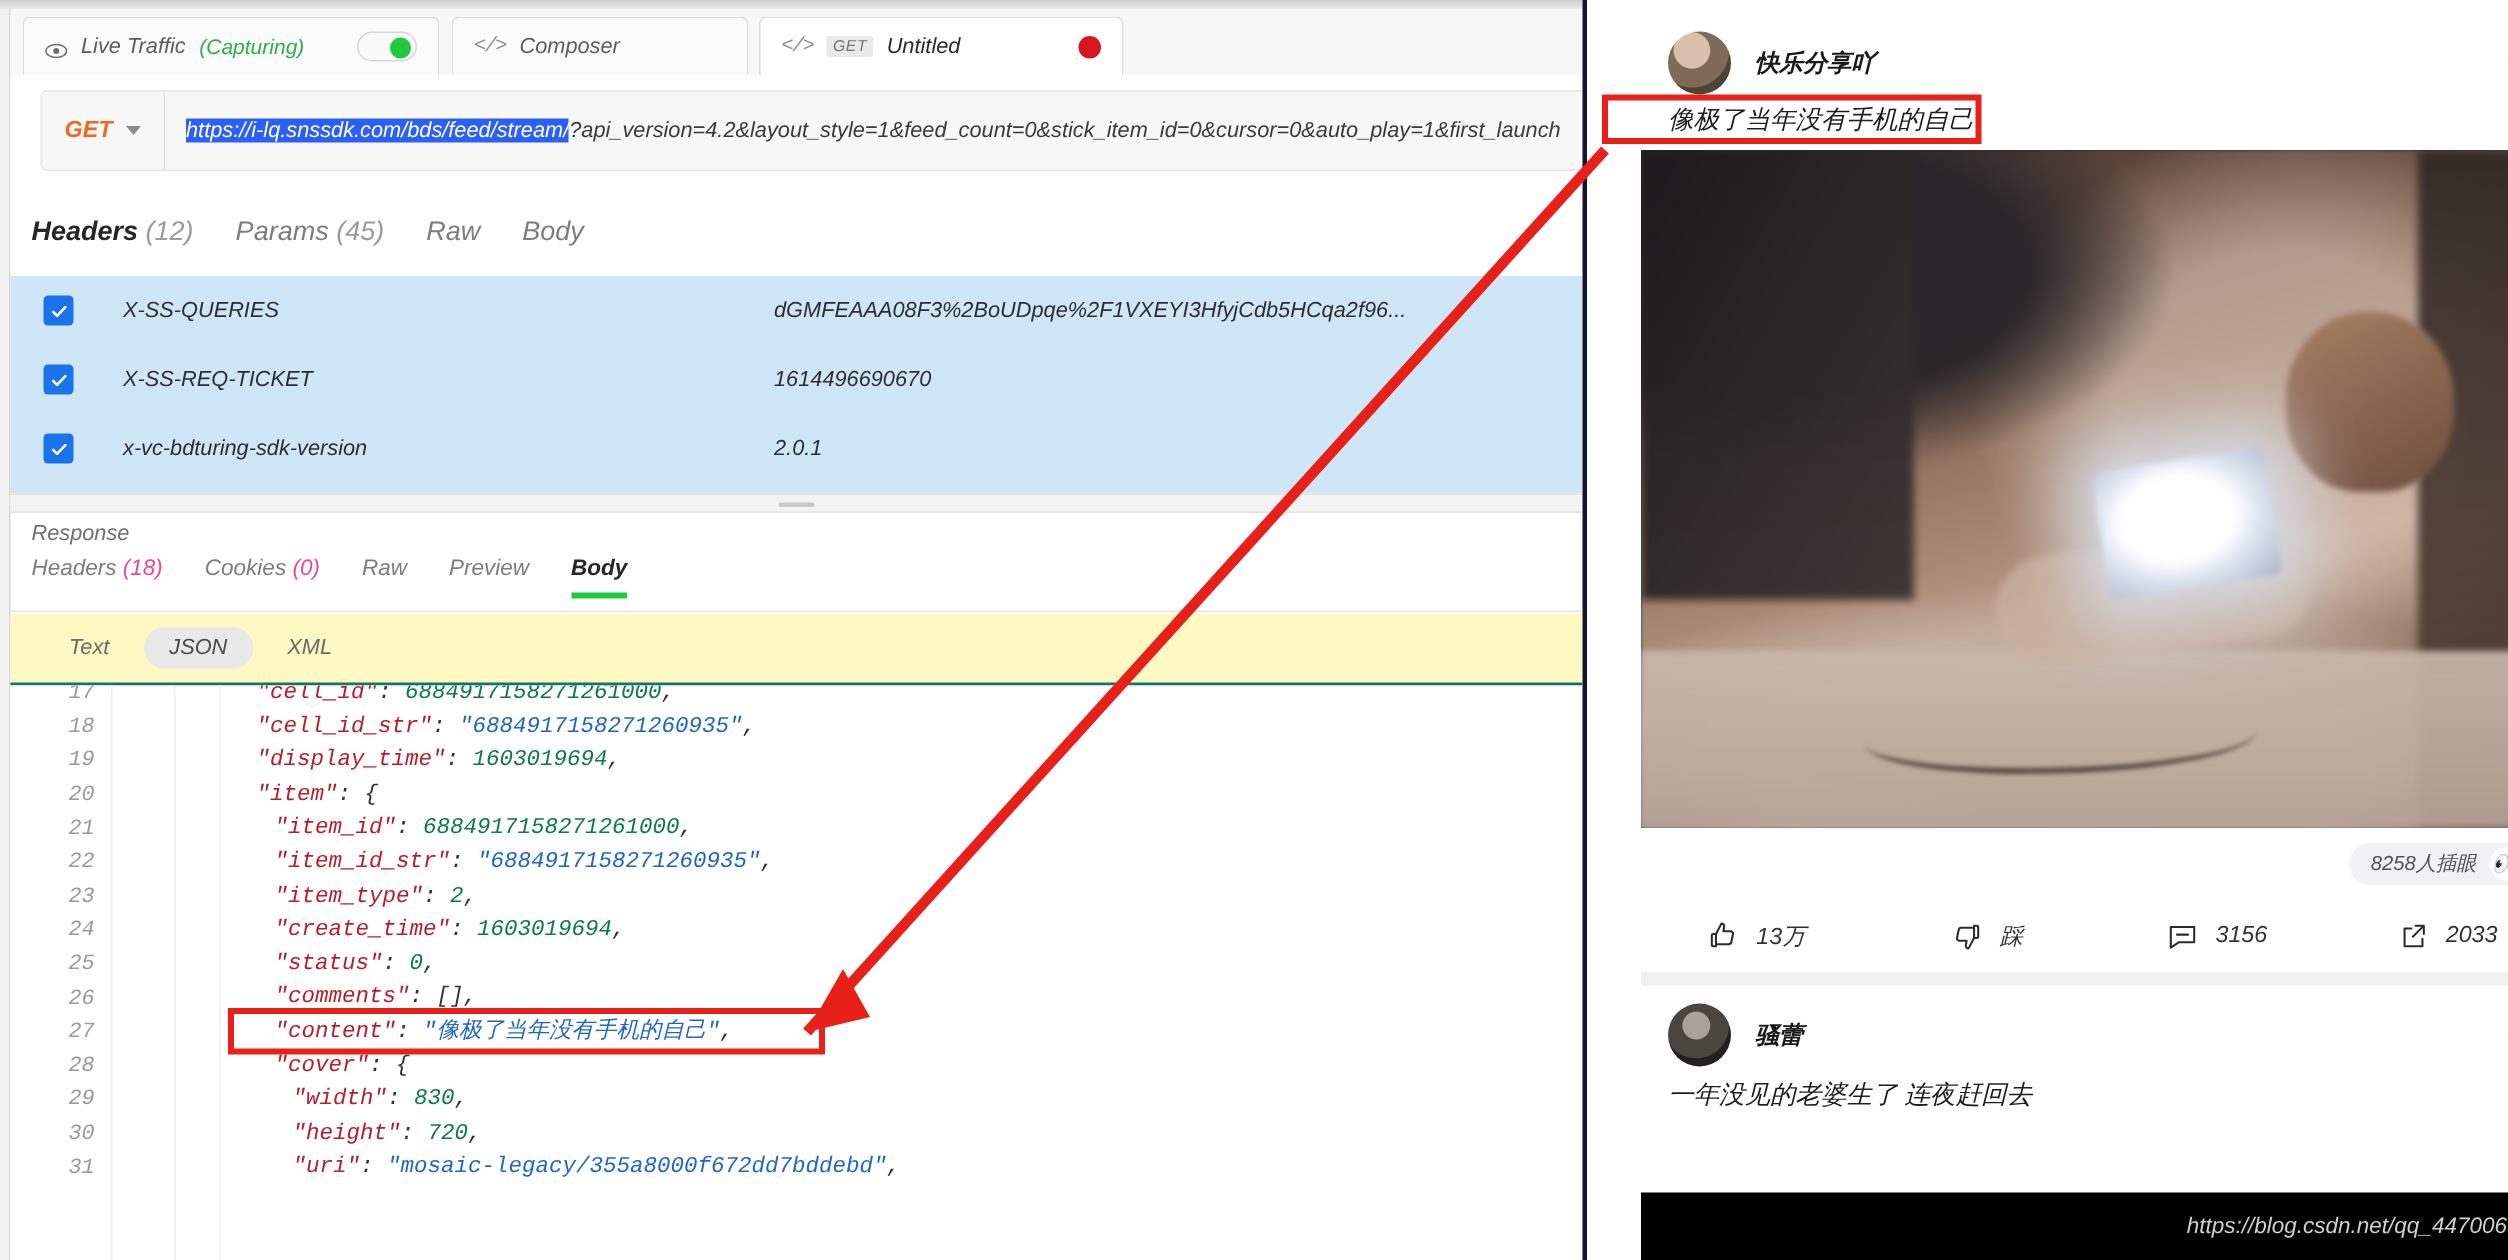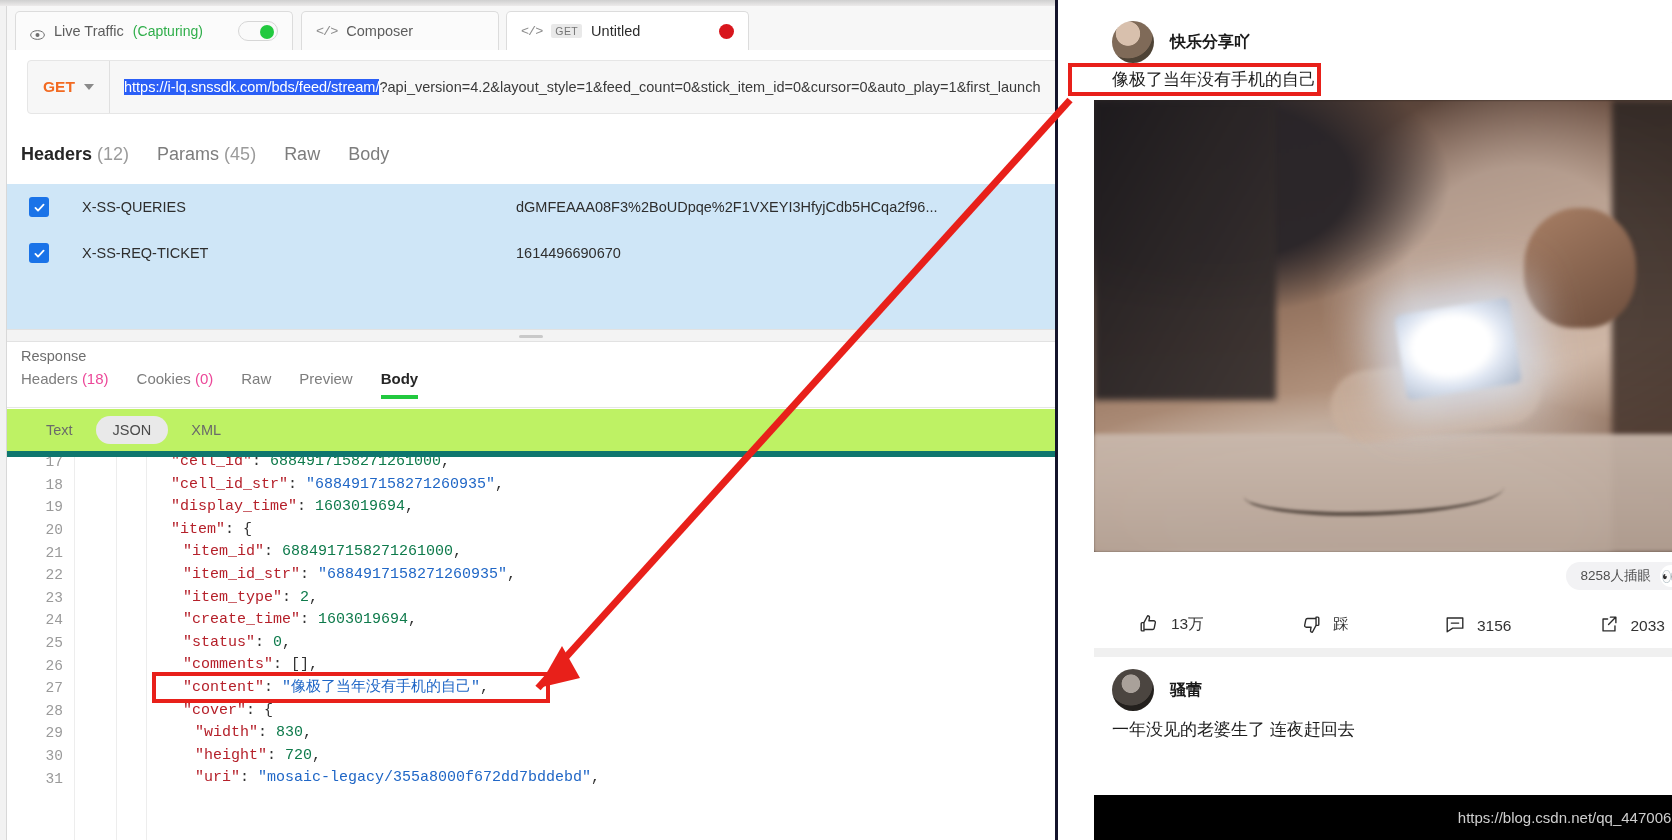--- a/index.html
+++ b/index.html
@@ -2,21 +2,21 @@
 <html><head>
 <meta charset="utf-8">
 <style>
   * { box-sizing: border-box; margin: 0; padding: 0; }
   html, body {
     width: 1672px; height: 840px;
     overflow: hidden;
     font-family: "Liberation Sans", "DejaVu Sans", sans-serif;
     background: #ffffff;
   }
-  #root { position: relative; width: 1672px; height: 840px; }
+  #root { position: relative; width: 1672px; height: 840px; font-style: italic; }
 
   
   #left-panel {
     position: absolute; left: 0; top: 0;
     width: 1055px; height: 840px;
     background: #ffffff;
     overflow: hidden;
   }
   .topstrip { position:absolute; left:0; top:0; width:1055px; height:6px;
               background: linear-gradient(#cfcfcf,#eceaea); }
@@ -96,22 +96,22 @@
               display:flex; align-items:flex-start; padding-left:14px; gap:28px;
               border-bottom:1px solid #e6e6e6; }
   .rsptab { position:relative; font-size:15px; color:#7d7d7d; padding-bottom:10px; }
   .rsptab.active { color:#262626; font-weight:bold; }
   .rsptab.active::after { content:""; position:absolute; left:0; right:0; bottom:-2px;
                           height:4px; background:#22c93f; }
   .rsptab .cnt { color:#ec4899; font-weight:normal; }
 
   
   #fmtbar { position:absolute; left:7px; top:409px; width:1048px; height:48px;
-            background:#bef264; display:flex; align-items:center;
-            padding-left:22px; gap:6px; border-bottom:6px solid #0f766e; }
+            background:#fef9c3; display:flex; align-items:center;
+            padding-left:22px; gap:6px; border-bottom:2px solid #0f766e; }
   .fmt { font-size:14.5px; color:#6a6a6a; padding:6px 17px; border-radius:14px; }
   .fmt.active { background:#e9e9e9; color:#4a4a4a; }
 
   
   #codearea { position:absolute; left:7px; top:457px; width:1048px; height:383px;
               background:#ffffff; overflow:hidden;
               font-family:"Liberation Mono","DejaVu Sans Mono",monospace; }
   #gutter { position:absolute; left:0; top:0; width:68px; height:383px;
             background:#ffffff; border-right:1px solid #ededed; }
   #gutter2 { position:absolute; left:68px; top:0; width:42px; height:383px;
@@ -188,21 +188,21 @@
   #watch-badge { position:absolute; right:20px; top:562px; height:28px;
                  background:#f2f2f4; border-radius:14px; display:flex;
                  align-items:center; padding:0 6px 0 14px; gap:9px; }
   #watch-badge .wtxt { font-size:13.5px; color:#505050; }
   .eyes { width:22px; height:22px; border-radius:50%; background:#ffffff;
           display:flex; align-items:center; justify-content:center; }
 
   
   #actions { position:absolute; left:0; top:600px; width:614px; height:48px;
              display:flex; align-items:center; }
-  .act { flex:1; display:flex; align-items:flex-end; justify-content:center; gap:11px; }
+  .act { flex:1; display:flex; align-items:center; justify-content:center; gap:11px; }
   .act svg { width:22px; height:22px; flex:none; }
   .act .lbl { font-size:15.5px; color:#333333; }
 
   #sep { position:absolute; left:0; top:648px; width:614px; height:9px; background:#f0f0f0; }
 
   
   #watermark { position:absolute; left:0; bottom:0; width:614px; height:45px;
                background:#000000; display:flex; align-items:center;
                justify-content:flex-end; padding-right:20px; }
   #watermark span { color:#cfcfcf; font-size:15px; }
@@ -280,20 +280,29 @@
       </div>
       <div class="hrow" style="top:46px;">
         <span class="cbx">
             <svg viewBox="0 0 16 16">
               <path d="M3 8.5l3.2 3.3L13 4.6" fill="none" stroke="#fff" stroke-width="2.2" stroke-linecap="round" stroke-linejoin="round"></path>
             </svg>
           </span>
         <span class="hname">X-SS-REQ-TICKET</span>
         <span class="hval">1614496690670</span>
       </div>
+      <div class="hrow" style="top:92px;">
+        <span class="cbx">
+            <svg viewBox="0 0 16 16">
+              <path d="M3 8.5l3.2 3.3L13 4.6" fill="none" stroke="#fff" stroke-width="2.2" stroke-linecap="round" stroke-linejoin="round"></path>
+            </svg>
+          </span>
+        <span class="hname">x-vc-bdturing-sdk-version</span>
+        <span class="hval">2.0.1</span>
+      </div>
     </div>
 
     <div id="splitter">
         <span class="grip"></span>
       </div>
 
     <div id="resp-label">Response</div>
 
     <div id="resptabs">
       <span class="rsptab"><span>Headers</span> <span class="cnt">(18)</span></span>

